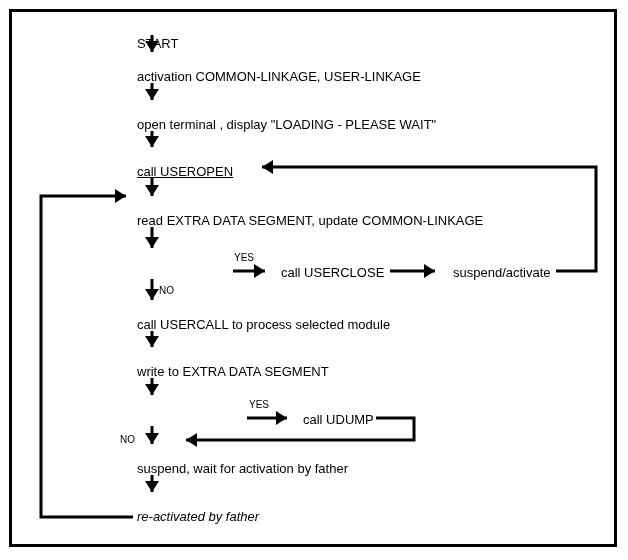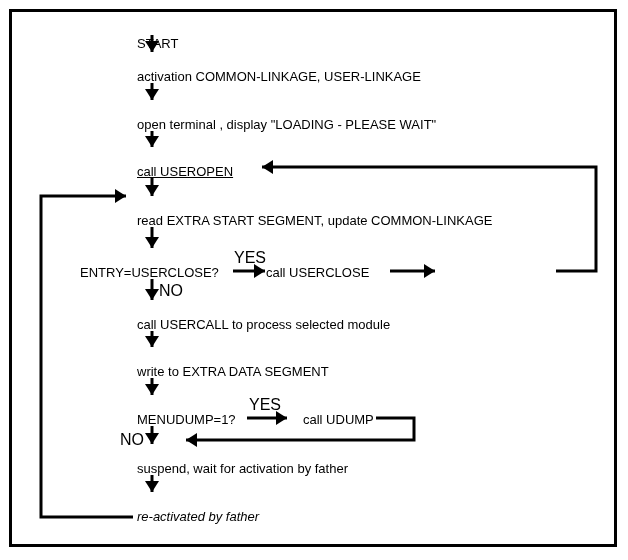--- a/index.html
+++ b/index.html
@@ -39,21 +39,21 @@
     font-family: "Liberation Sans", sans-serif;
     font-size: 13px;
     line-height: 15px;
     color: #000000;
     white-space: nowrap;
     letter-spacing: 0px;
   }
   .edge-label {
     position: absolute;
     font-family: "Liberation Sans", sans-serif;
-    font-size: 16px;
+    font-size: 10px;
     line-height: 11px;
     color: #000000;
     white-space: nowrap;
     text-align: center;
   }
 </style>
 </head>
 <body>
 
 <div id="canvas">
@@ -110,32 +110,31 @@
   </svg>
 
   <div class="node-label" style="left:137px; top:36px;">START</div>
 
   <div class="node-label" style="left:137px; top:69px;">activation COMMON-LINKAGE, USER-LINKAGE</div>
 
   <div class="node-label" style="left:137px; top:117px;">open terminal ,   display "LOADING - PLEASE WAIT"</div>
 
   <div class="node-label" style="left:137px; top:164px;text-decoration:underline;">call USEROPEN</div>
 
-  <div class="node-label" style="left:137px; top:213px;">read EXTRA START SEGMENT, update COMMON-LINKAGE</div>
+  <div class="node-label" style="left:137px; top:213px;">read EXTRA DATA SEGMENT, update COMMON-LINKAGE</div>
 
-  <div class="node-label" style="left:80px; top:265px;">ENTRY=USERCLOSE?</div>
 
-  <div class="node-label" style="left:266px; top:265px;">call USERCLOSE</div>
+  <div class="node-label" style="left:281px; top:265px;">call USERCLOSE</div>
 
+  <div class="node-label" style="left:453px; top:265px;">suspend/activate</div>
 
   <div class="node-label" style="left:137px; top:364px;">write to EXTRA DATA SEGMENT</div>
 
   <div class="node-label" style="left:137px; top:317px;">call USERCALL to process selected module</div>
 
-  <div class="node-label" style="left:137px; top:412px;">MENUDUMP=1?</div>
 
   <div class="node-label" style="left:303px; top:412px;">call UDUMP</div>
 
   <div class="node-label" style="left:137px; top:461px;">suspend, wait for activation by father</div>
 
   <div class="node-label" style="left:137px; top:509px;font-style:italic;">re-activated by father</div>
 
   <div class="edge-label" style="left:234px; top:252px;">YES</div>
 
   <div class="edge-label" style="left:159px; top:285px;">NO</div>

